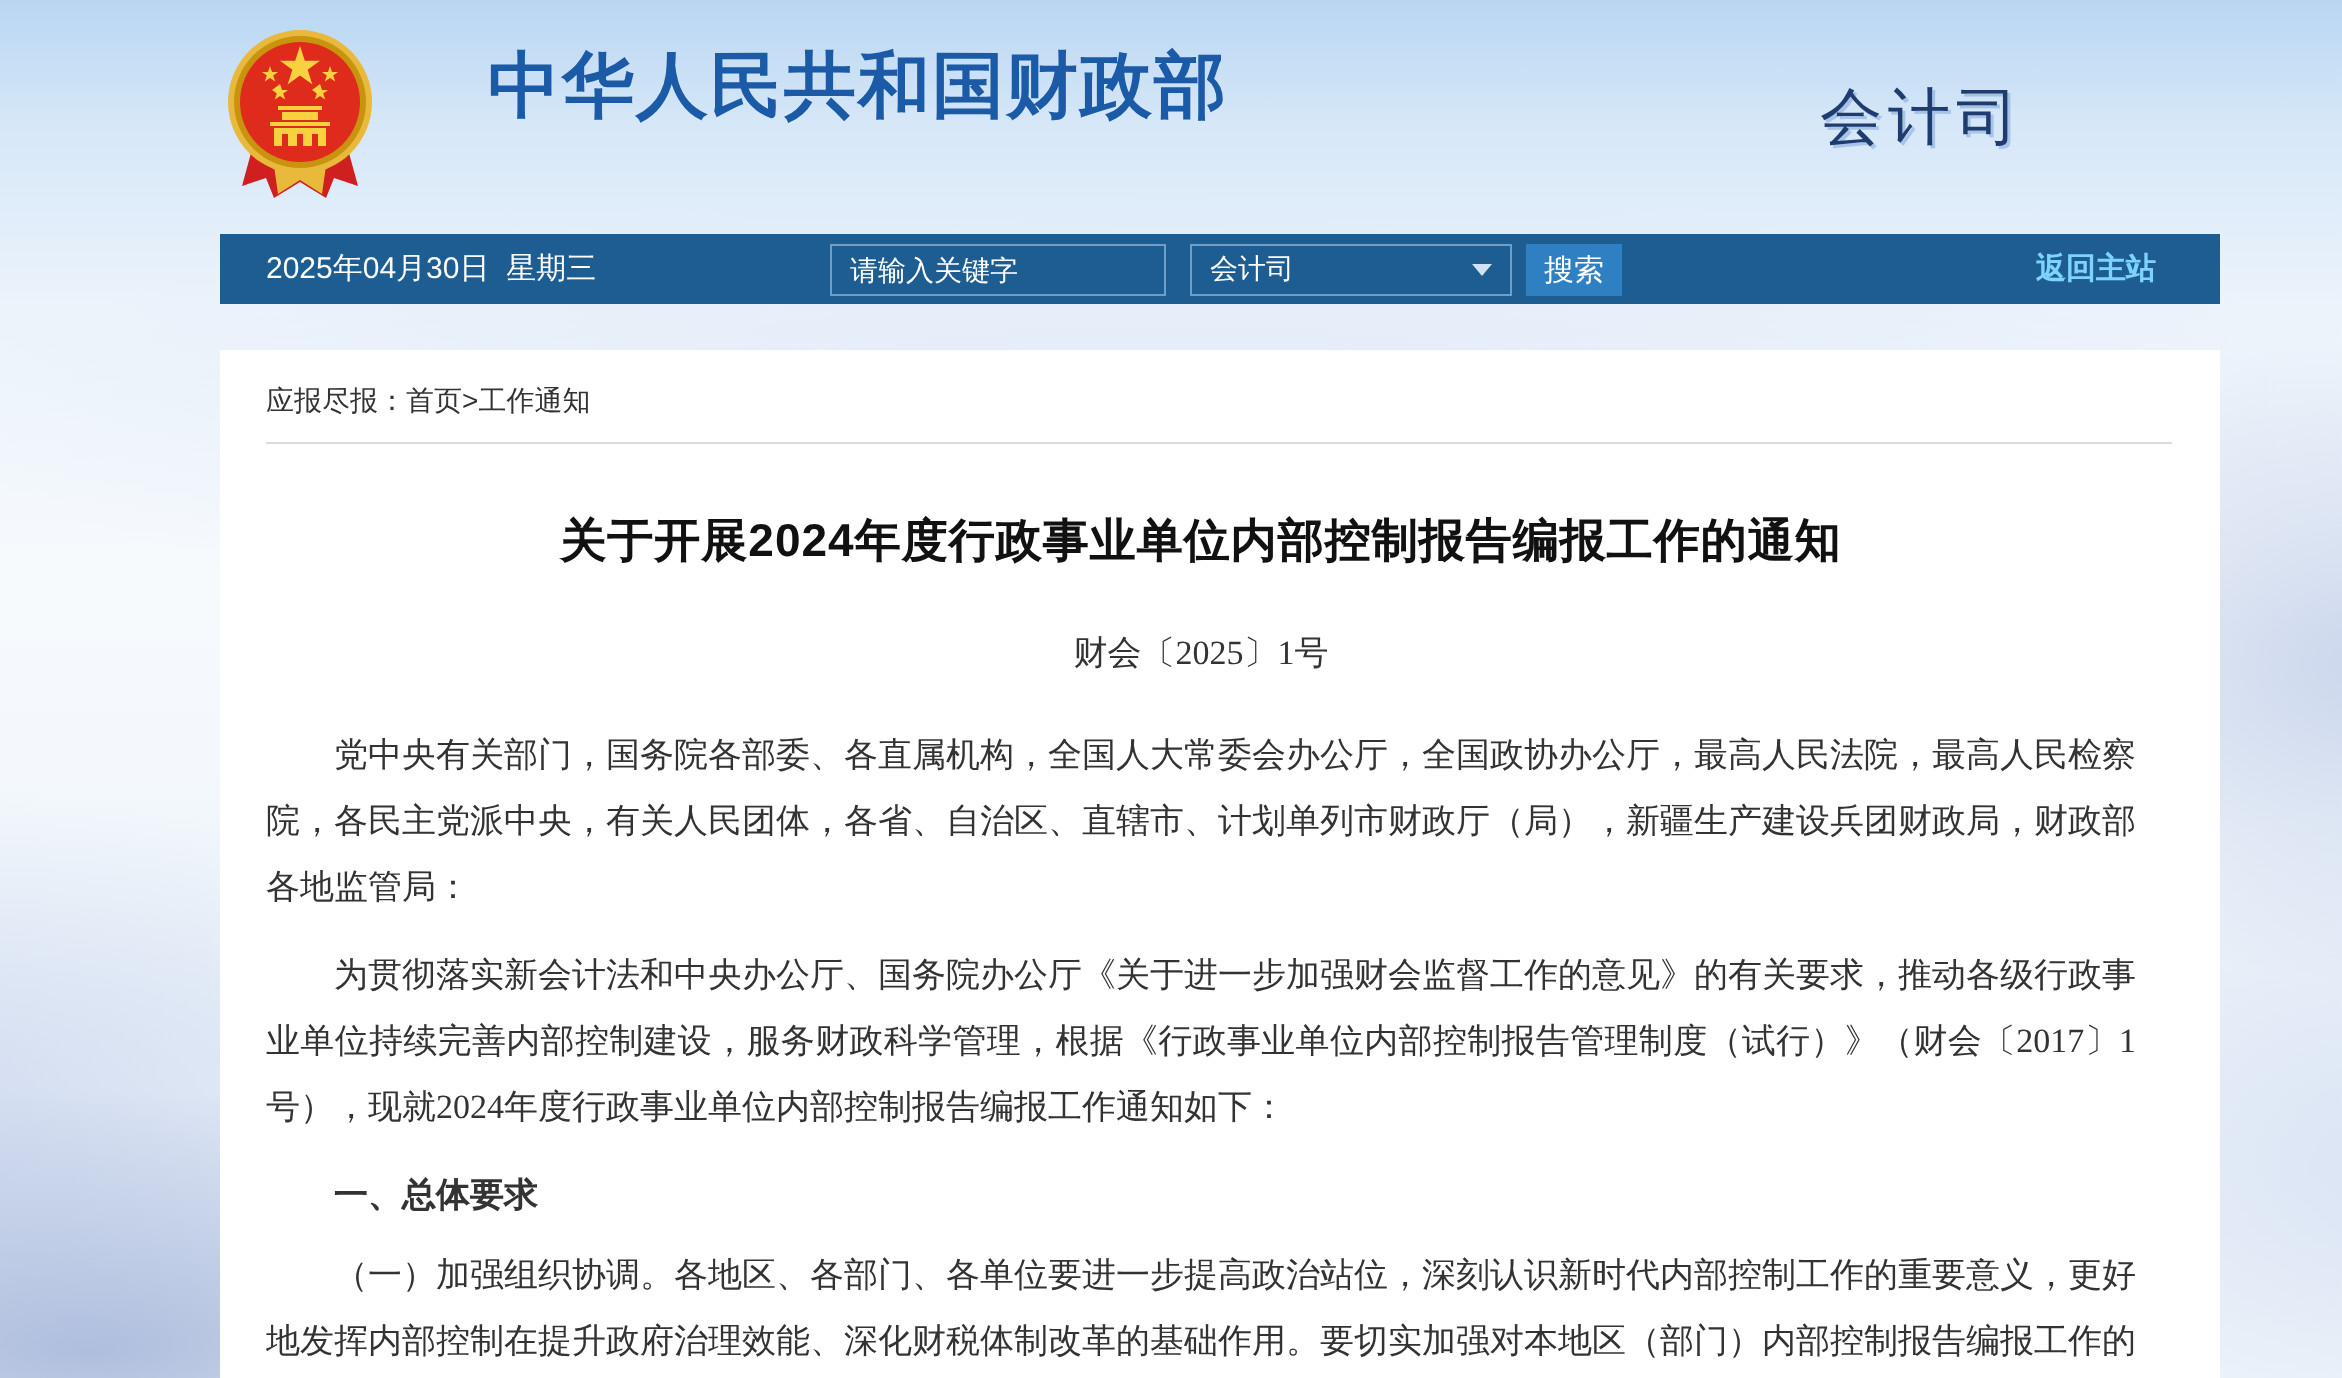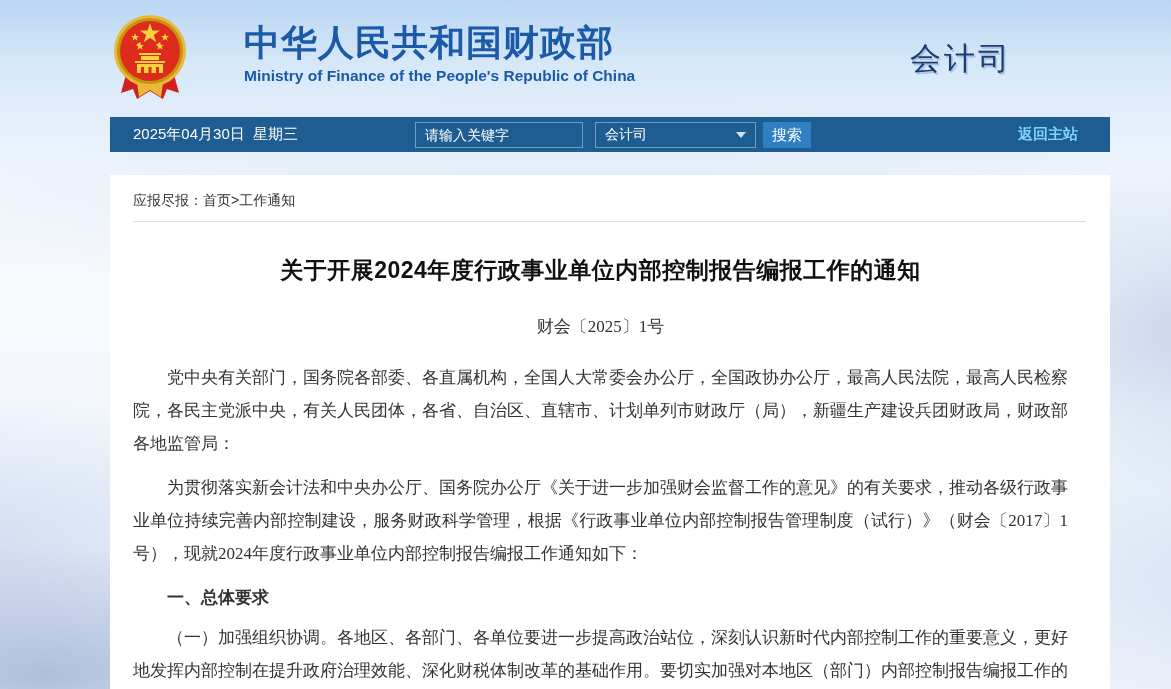--- a/index.html
+++ b/index.html
@@ -125,21 +125,20 @@
       <rect x="28" y="43" width="18" height="4" fill="#f7d23e"></rect>
       <rect x="22" y="48" width="30" height="2" fill="#f7d23e"></rect>
       <rect x="24" y="51" width="26" height="9" fill="#f7d23e"></rect>
       <rect x="28" y="54" width="3" height="6" fill="#df2b1c"></rect>
       <rect x="35.5" y="54" width="3" height="6" fill="#df2b1c"></rect>
       <rect x="43" y="54" width="3" height="6" fill="#df2b1c"></rect>
     </svg>
   </div>
   <div class="titles">
     <div class="site-title">中华人民共和国财政部</div>
-    <div class="site-subtitle">Ministry of Finance of the People's Republic of China</div>
   </div>
   <div class="dept-name">会计司</div>
 </div>
 
 <div class="navbar">
   <span class="nav-date">2025年04月30日  星期三</span>
   <input class="search-input" type="text" placeholder="请输入关键字" style="">
   <div class="scope-select">
     <span>会计司</span>
     <span class="caret"></span>

